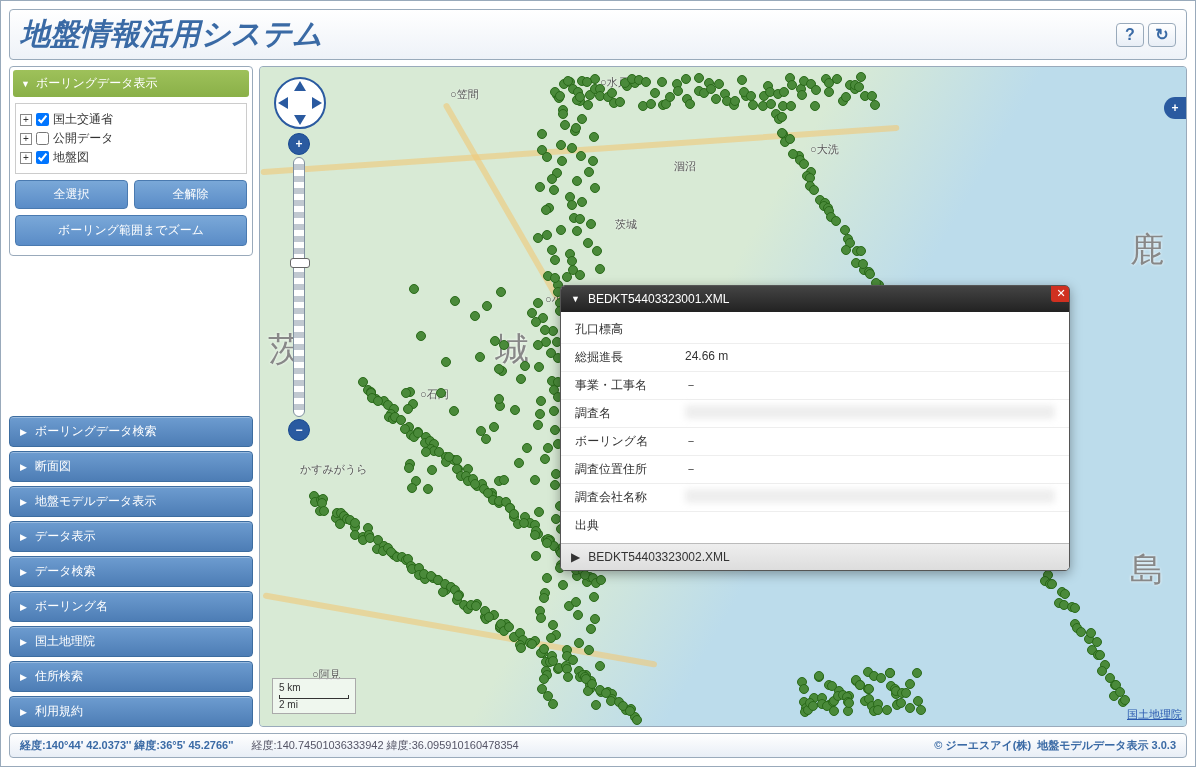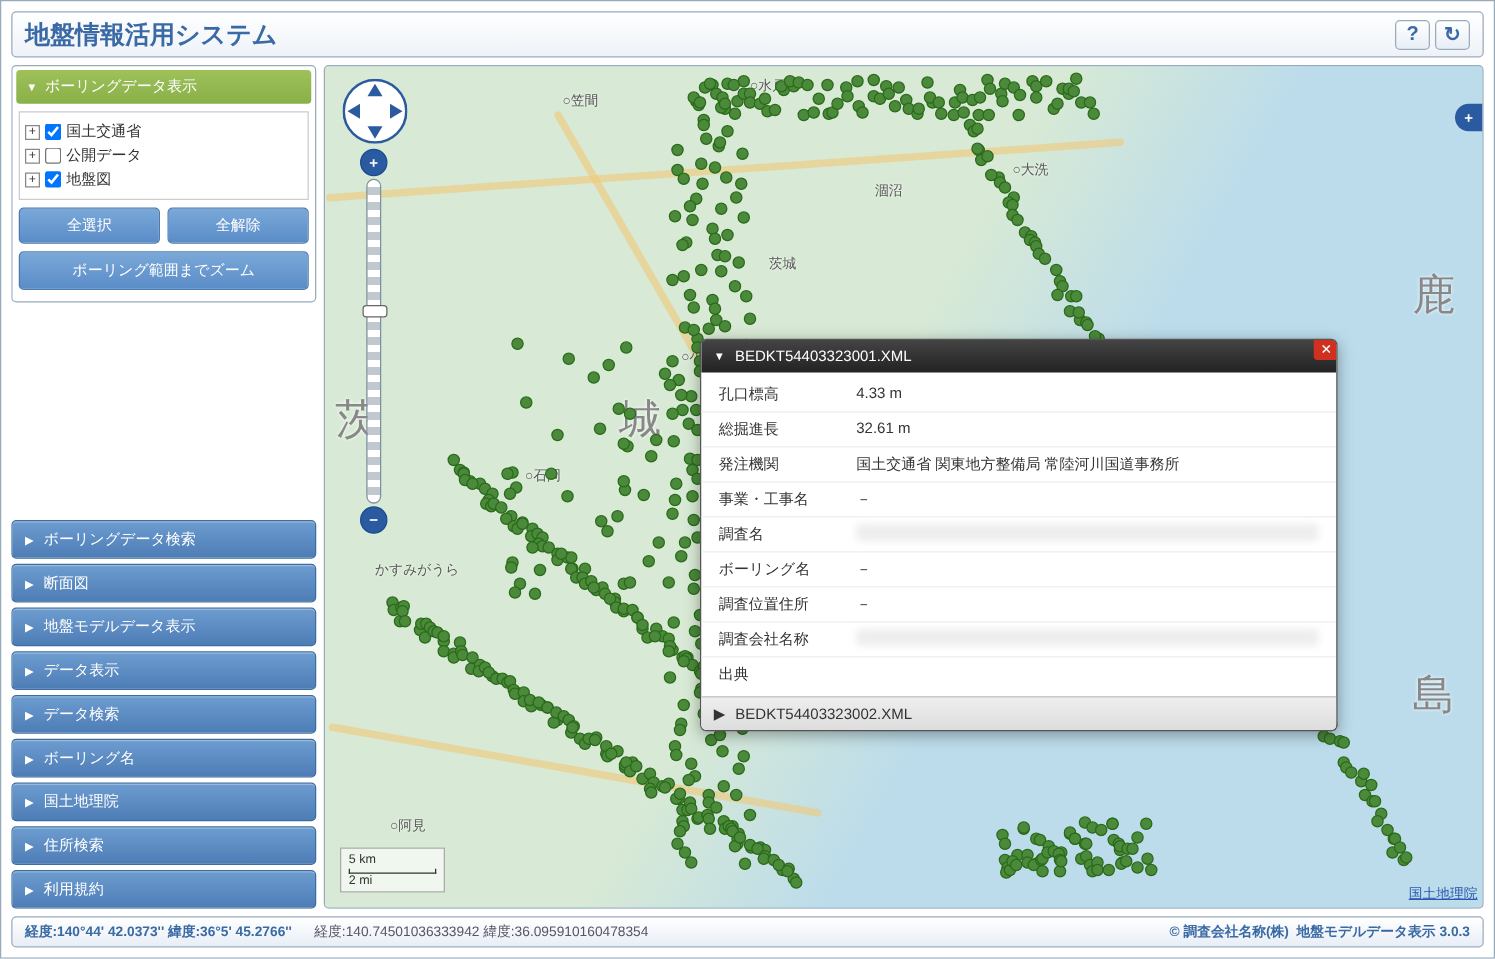--- a/index.html
+++ b/index.html
@@ -1,19 +1,19 @@
 <!DOCTYPE html>
 <html><head>
 <meta charset="utf-8">
 <style>
 * { box-sizing: border-box; margin: 0; padding: 0; }
 body { font-family: "Meiryo", "Hiragino Sans", sans-serif; font-size: 12px; background: #fff; color: #333; }
 .app { border: 1px solid #9ab; padding: 8px; width: 1196px; height: 767px; display: flex; flex-direction: column; }
 .header { display: flex; align-items: center; border: 1px solid #9ab; border-radius: 4px; padding: 4px 10px; margin-bottom: 6px; background: linear-gradient(#fff,#eef2f8); }
-.header h1 { font-size: 20px; color: #3a6aa5; font-weight: bold; flex: 1; }
+.header h1 { font-size: 30px; color: #3a6aa5; font-weight: bold; flex: 1; font-style: italic; }
 .hbtn { width: 28px; height: 24px; border: 1px solid #9ab; border-radius: 4px; background: linear-gradient(#fff,#e8eef6); margin-left: 4px; display: flex; align-items: center; justify-content: center; cursor: pointer; color: #3a6aa5; font-weight: bold; font-size: 16px; }
 .main { flex: 1; display: flex; gap: 6px; overflow: hidden; }
 .sidebar { width: 244px; display: flex; flex-direction: column; }
 .accordion { border: 1px solid #9ab; border-radius: 4px; padding: 3px; background: #fff; }
 .acc-header { background: linear-gradient(#9ec15a,#8ab048); color: #fff; padding: 5px 8px; border-radius: 3px; cursor: pointer; display: flex; align-items: center; gap: 6px; }
 .acc-header .tri { font-size: 9px; }
 .tree { border: 1px solid #ccc; margin: 6px 2px; padding: 6px 4px; background: #fff; }
 .tree-row { display: flex; align-items: center; gap: 4px; padding: 1px 0; }
 .plus { width: 12px; height: 12px; border: 1px solid #888; font-size: 10px; line-height: 10px; text-align: center; cursor: pointer; background: #fff; }
 .tree-row input { cursor: pointer; }
@@ -152,21 +152,21 @@
       <div id="big-labels">
           <div class="big-label" style="left: 8px; top: 260px;">茨</div>
           <div class="big-label" style="left: 235px; top: 260px;">城</div>
           <div class="big-label" style="left: 870px; top: 160px;">鹿</div>
           <div class="big-label" style="left: 870px; top: 480px;">島</div>
         </div>
       <div id="city-labels">
           <div class="city" style="left: 190px; top: 20px;">○笠間</div>
           <div class="city" style="left: 340px; top: 8px;">○水戸</div>
           <div class="city" style="left: 550px; top: 75px;">○大洗</div>
-          <div class="city" style="left: 440px; top: 92px; font-family: Liberation Serif, serif;">涸沼</div>
+          <div class="city" style="left: 414px; top: 92px; font-family: Liberation Serif, serif;">涸沼</div>
           <div class="city" style="left: 355px; top: 150px;">茨城</div>
           <div class="city" style="left: 160px; top: 320px;">○石岡</div>
           <div class="city" style="left: 40px; top: 395px;">かすみがうら</div>
           <div class="city" style="left: 52px; top: 600px;">○阿見</div>
           <div class="city" style="left: 285px; top: 225px;">○小美玉</div>
         </div>
       <div class="dots-layer" id="dots-layer">
           <div class="dot" style="left: 305.435px; top: 9.90576px;"></div>
           <div class="dot" style="left: 308.36px; top: 16.6191px;"></div>
           <div class="dot" style="left: 292.477px; top: 23.3262px;"></div>
@@ -866,29 +866,24 @@
 
       <div class="popup">
         <div class="popup-close">✕</div>
         <div class="popup-hdr">
           <span class="tri">▼</span>
           <span>BEDKT54403323001.XML</span>
         </div>
         <div class="popup-body" id="popup-body">
             <div class="prow">
               <div class="plabel">孔口標高</div>
-              <div class="pval">4.33 m</div>
             </div>
             <div class="prow">
               <div class="plabel">総掘進長</div>
-              <div class="pval">32.61 m</div>
-            </div>
-            <div class="prow">
-              <div class="plabel">発注機関</div>
-              <div class="pval">国土交通省 関東地方整備局 常陸河川国道事務所</div>
+              <div class="pval">24.66 m</div>
             </div>
             <div class="prow">
               <div class="plabel">事業・工事名</div>
               <div class="pval">－</div>
             </div>
             <div class="prow">
               <div class="plabel">調査名</div>
               <div class="pval blur"></div>
             </div>
             <div class="prow">
@@ -911,15 +906,15 @@
           <span class="tri">▶</span>
           <span>BEDKT54403323002.XML</span>
         </div>
       </div>
     </div>
   </div>
 
   <div class="footer">
     <span class="coords1">経度:140°44' 42.0373'' 緯度:36°5' 45.2766''</span>
     <span class="coords2">経度:140.74501036333942 緯度:36.095910160478354</span>
-    <span class="copy"><span>© 調査会社名称(株)</span>&nbsp;&nbsp;<span>地盤モデルデータ表示 3.0.3</span></span>
+    <span class="copy"><span>© ジーエスアイ(株)</span>&nbsp;&nbsp;<span>地盤モデルデータ表示 3.0.3</span></span>
   </div>
 </div>
 
 </body></html>

